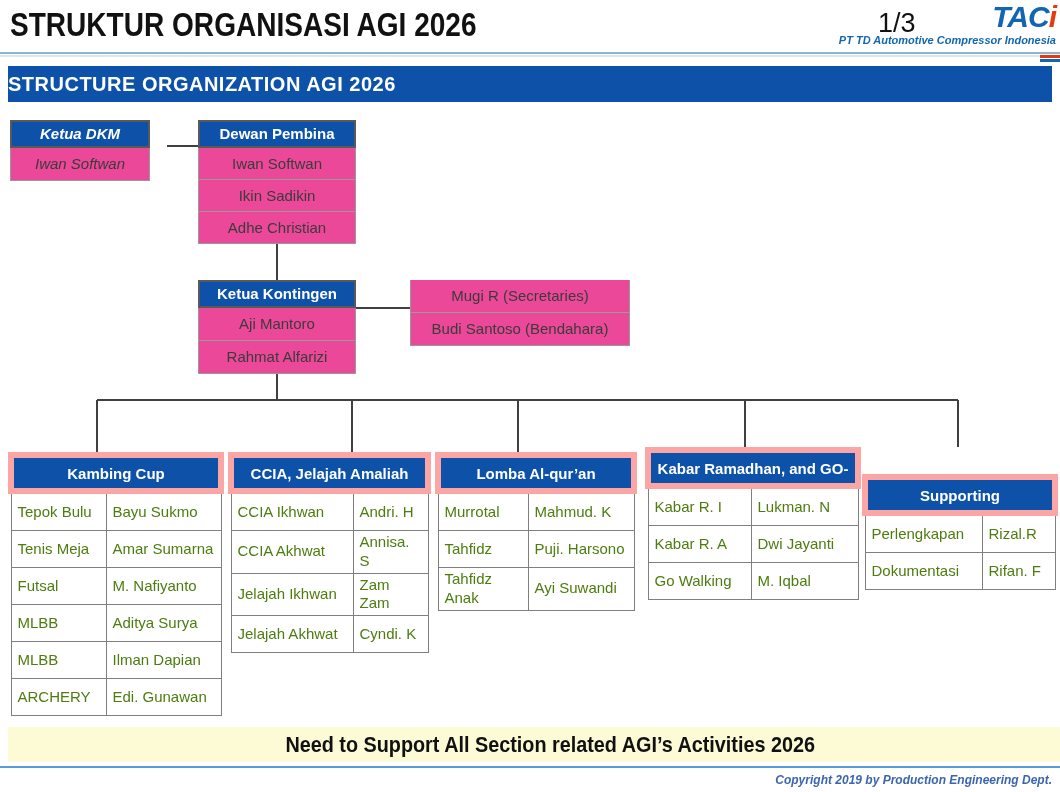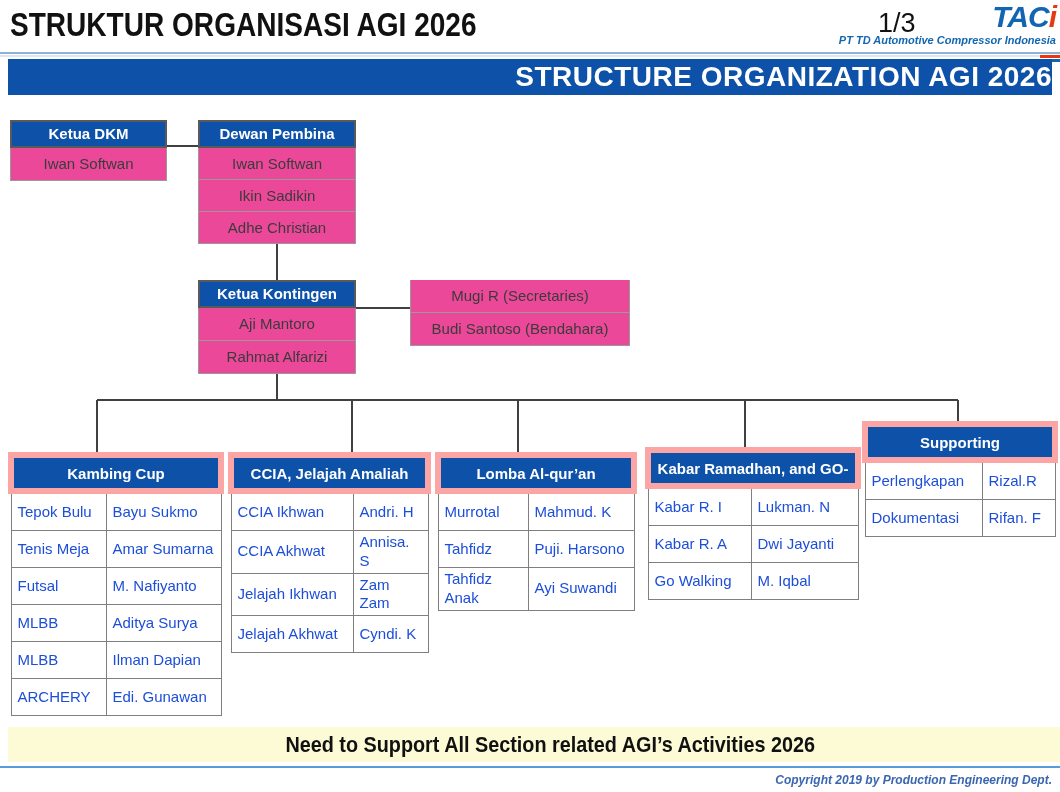--- a/index.html
+++ b/index.html
@@ -20,23 +20,23 @@
   .logo-sub{margin-top:3px;font-size:11px;font-style:italic;font-weight:700;color:var(--logo-blue,#1266b1);}
   .title-rule{position:absolute;left:0;right:0;top:52px;height:5px;}
   .title-rule .r1{height:2px;background:#8fb2d6;}
   .title-rule .r2{height:2px;background:#dce8f4;margin-top:1px;}
   .logo-bars{position:absolute;right:0;top:55px;width:20px;}
   .logo-bars .b1{height:3px;background:var(--logo-red,#e8380d);}
   .logo-bars .b2{height:3px;background:var(--logo-blue,#1266b1);margin-top:1px;}
 
   
   .banner{
-    position:absolute;left:8px;top:59px;width:1044px;height:36px;
-    background:var(--header-blue,#0d52a8);color:#fff;font-weight:700;font-size:28px;
-    text-align:right;line-height:36px;letter-spacing:.5px;
+    position:absolute;left:8px;top:66px;width:1044px;height:36px;
+    background:var(--header-blue,#0d52a8);color:#fff;font-weight:700;font-size:20px;
+    text-align:left;line-height:36px;letter-spacing:.5px;
   }
 
   
   .orgbox{position:absolute;}
   .orgbox .hd{
     background:var(--header-blue,#0d52a8);color:#fff;font-weight:700;font-size:15px;
     text-align:center;height:24px;line-height:24px;border:2px solid #595959;
   }
   .orgbox .cell{
     background:#ec4899;border:1px solid #9a9a9a;border-top:none;color:#3b3b3b;
@@ -45,21 +45,21 @@
   }
   .orgbox .cell.tall{height:32px;line-height:32px;}
 
   
   table.sec{position:absolute;border-collapse:collapse;table-layout:fixed;background:#fff;}
   table.sec th{
     background:var(--header-blue,#0d52a8);color:#fff;font-weight:700;font-size:15px;
     text-align:center;height:30px;border:6px solid #fca5a5;padding:0 2px;
   }
   table.sec td{
-    border:1px solid #7f7f7f;font-size:15px;color:#1d4ed8;height:32px;
+    border:1px solid #7f7f7f;font-size:15px;color:#4d7c0f;height:32px;
     padding:2px 4px 2px 6px;vertical-align:middle;line-height:1.25;
   }
 
   
   svg.wires{position:absolute;left:0;top:0;pointer-events:none;}
 
   
   .need-banner{
     position:absolute;left:8px;top:727px;width:1044px;height:35px;
     background:var(--banner-yellow,#fdfbd5);text-align:center;line-height:35px;padding-left:20px;
@@ -102,21 +102,21 @@
       <path d="M277,372 V400"></path>
       <path d="M97,400 H958"></path>
       <path d="M97,400 V452"></path>
       <path d="M352,400 V452"></path>
       <path d="M518,400 V452"></path>
       <path d="M745,400 V447"></path>
       <path d="M958,400 V447"></path>
     </g>
   </svg>
 
-  <div class="orgbox" style="left:10px;top:120px;width:157px;">
+  <div class="orgbox" style="left:10px;top:120px;width:140px;font-style:italic;">
     <div class="hd">Ketua DKM</div>
     <div class="cell tall">Iwan Softwan</div>
   </div>
 
   <div class="orgbox" style="left:198px;top:120px;width:158px;">
     <div class="hd">Dewan Pembina</div>
     <div class="cell">Iwan Softwan</div>
     <div class="cell">Ikin Sadikin</div>
     <div class="cell">Adhe Christian</div>
   </div>
@@ -245,21 +245,21 @@
           <td>Kabar R. A</td>
           <td>Dwi Jayanti</td>
         </tr>
         <tr>
           <td>Go Walking</td>
           <td>M. Iqbal</td>
         </tr>
       </tbody>
   </table>
 
-  <table class="sec" style="left:862px;top:421px;width:190px;">
+  <table class="sec" style="left:862px;top:474px;width:190px;">
     <colgroup>
         <col style="width:117px">
         <col style="width:73px">
       </colgroup>
     <thead>
         <tr>
           <th colspan="2">Supporting</th>
         </tr>
       </thead>
     <tbody>

